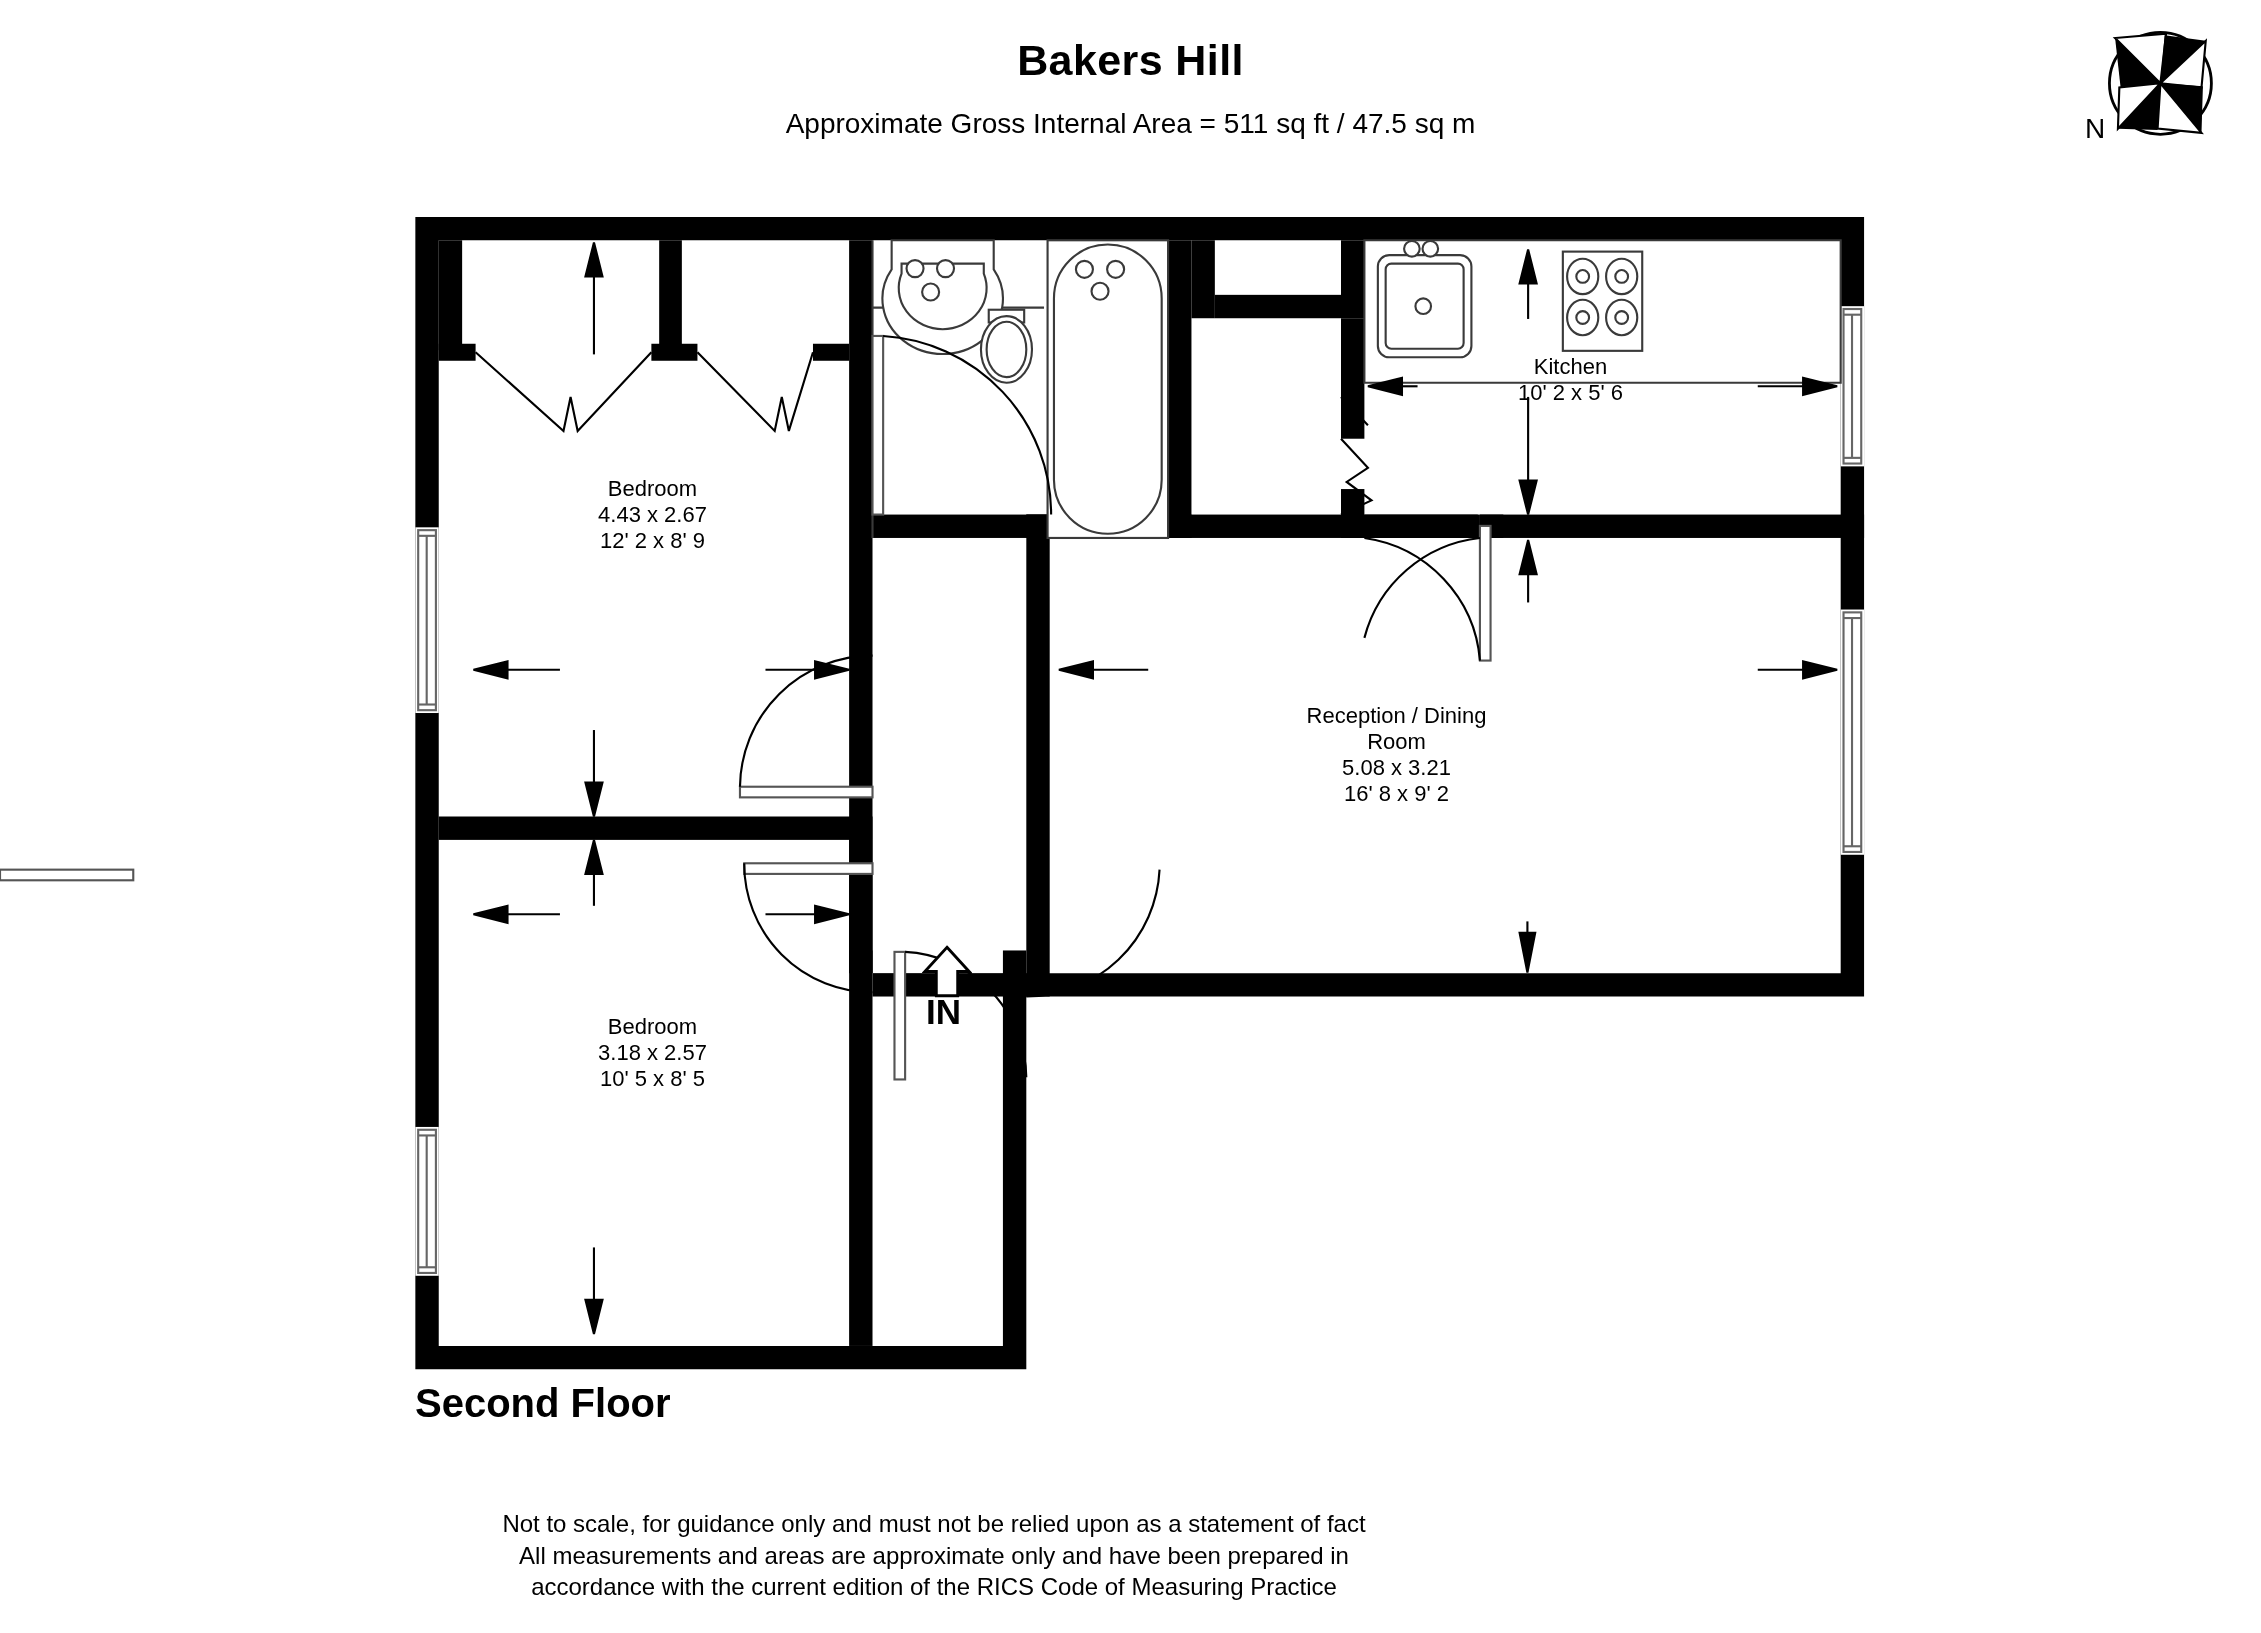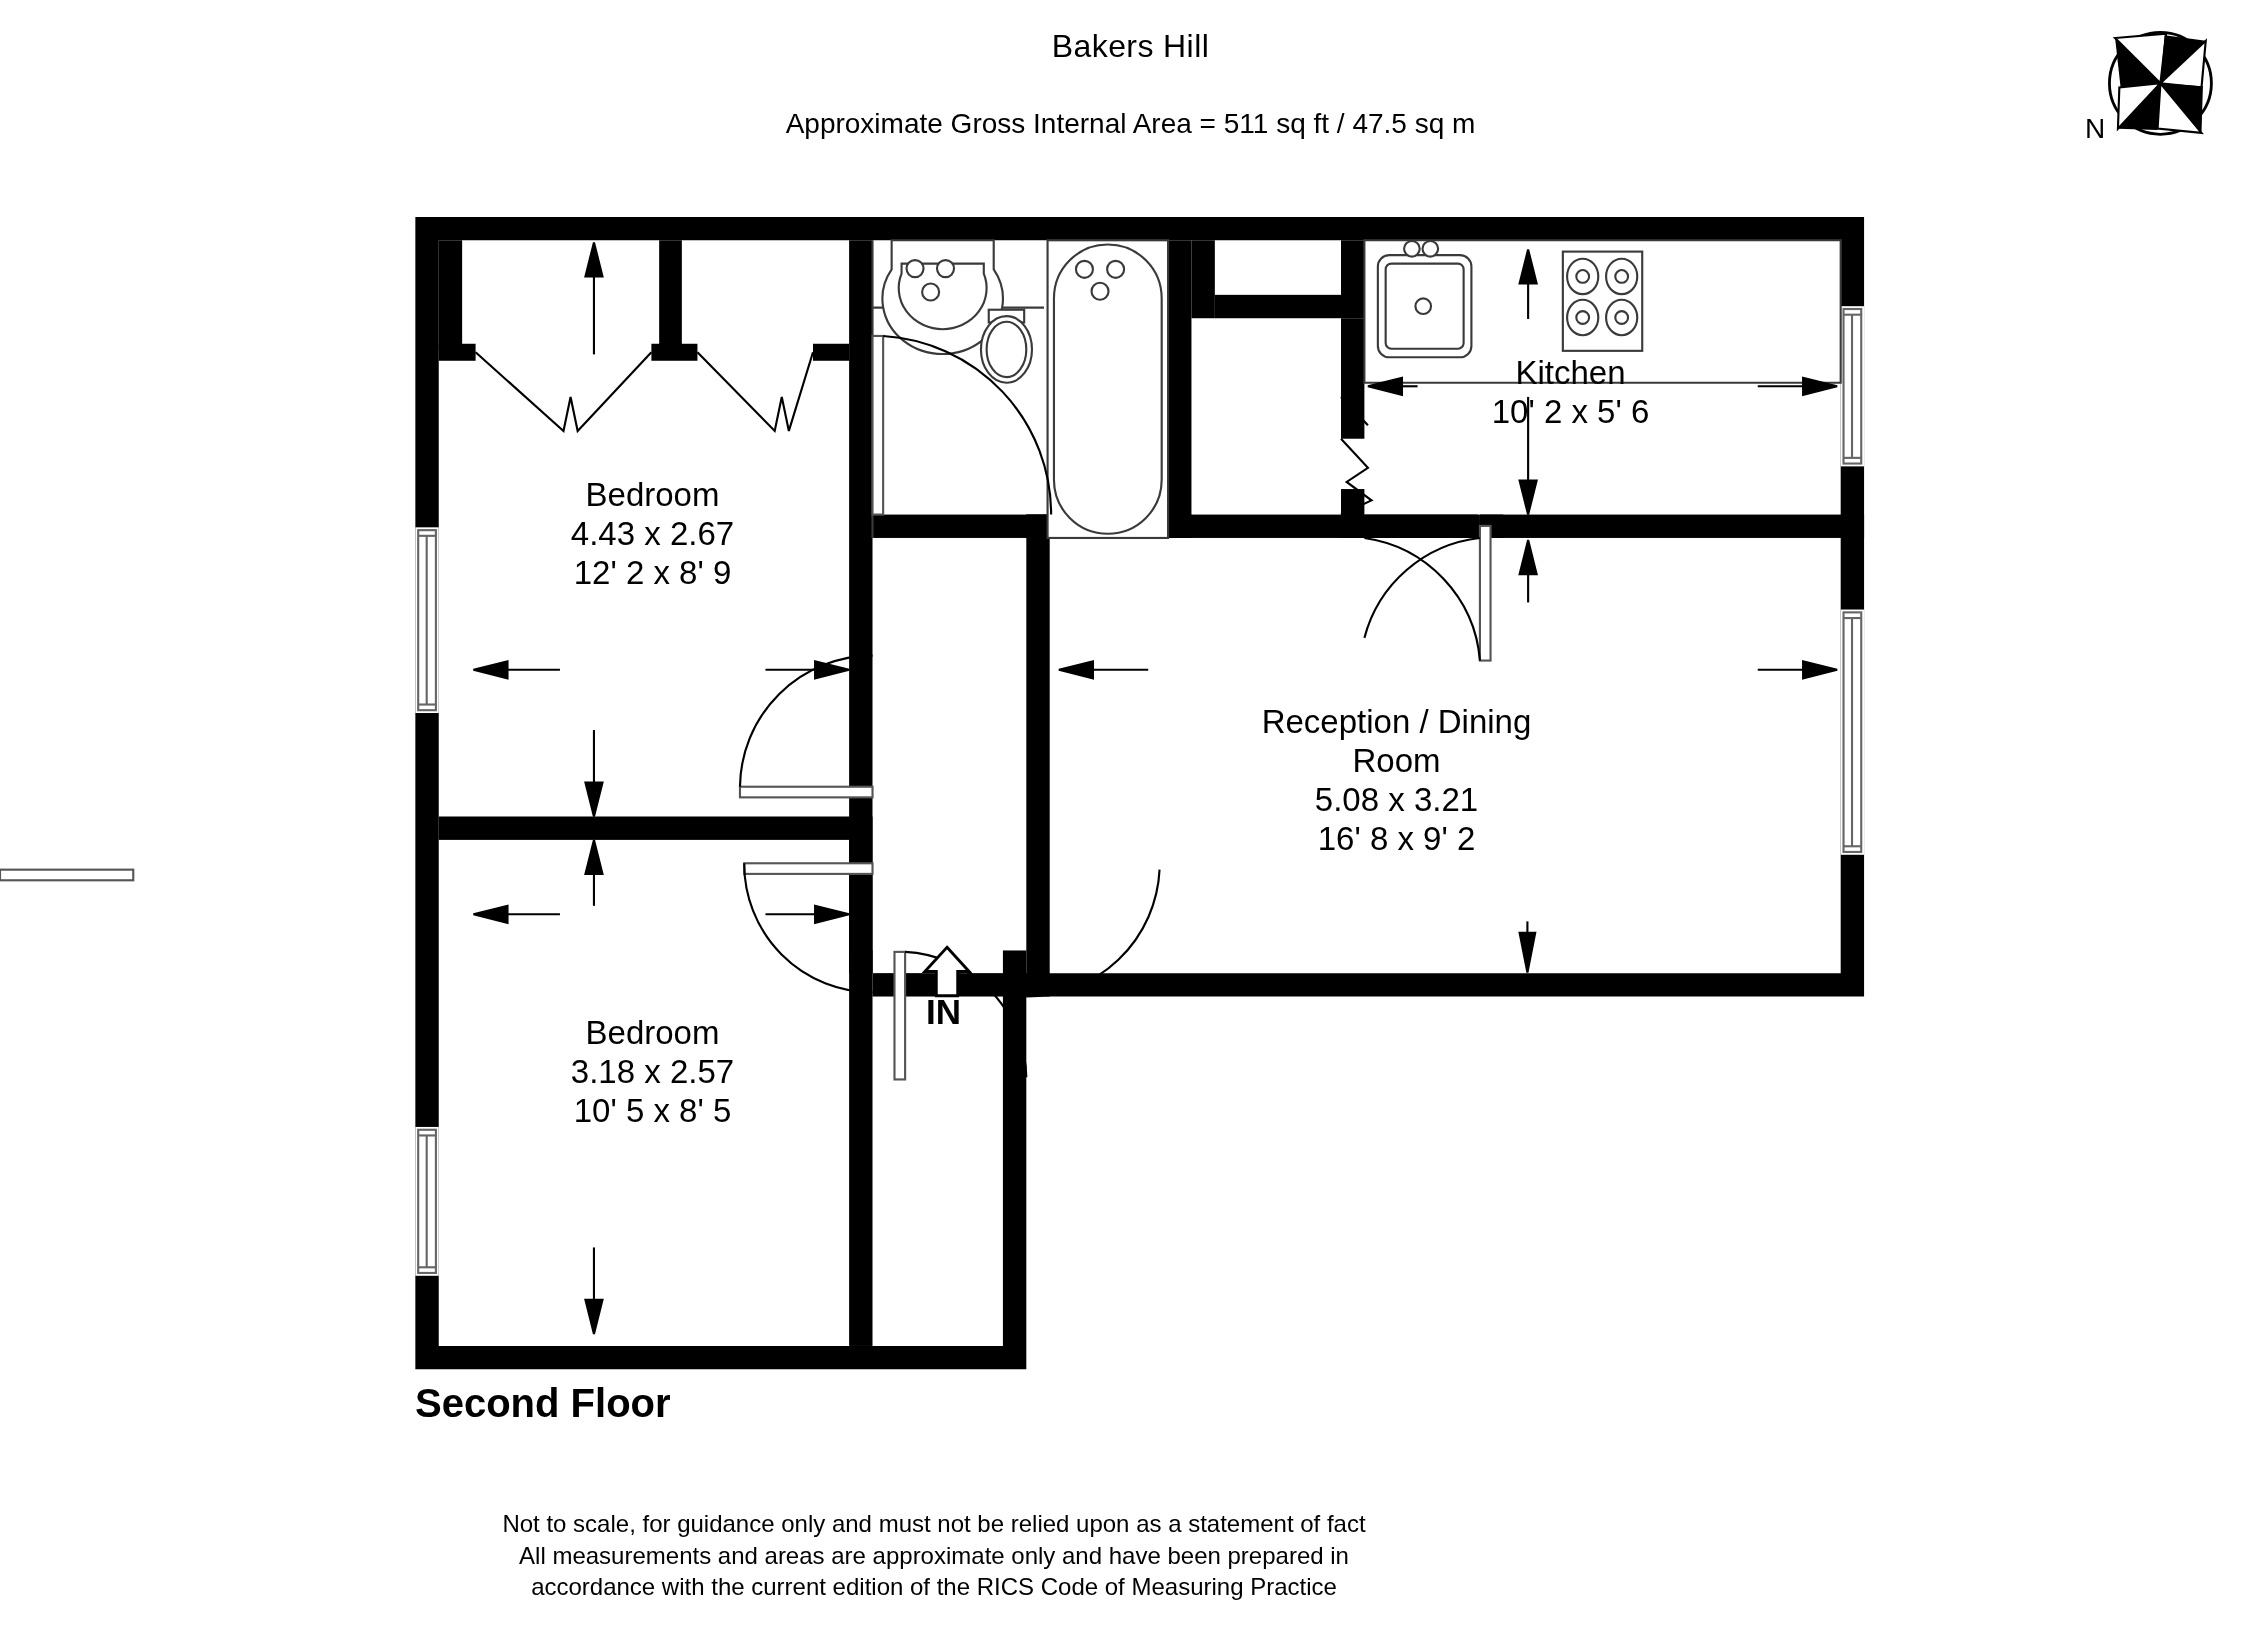--- a/index.html
+++ b/index.html
@@ -7,35 +7,35 @@
   body{
     width:2261px;height:1633px;
     font-family:"Liberation Sans", sans-serif;
     color:#000000;
     overflow:hidden;
     position:relative;
   }
   #page{position:relative;width:2261px;height:1633px;}
 
   .hdr{position:absolute;left:0;width:2261px;text-align:center;}
-  #title{top:28px;font-size:32px;font-weight:normal;letter-spacing:0.4px;}
+  #title{top:36px;font-size:43px;font-weight:bold;letter-spacing:0.4px;}
   #subtitle{top:108px;font-size:28px;font-weight:normal;}
 
   #compass-wrap{position:absolute;left:2095px;top:21px;width:128px;height:131px;}
   #compass-n{position:absolute;left:2085px;top:113px;font-size:28px;}
 
   #floor-label{position:absolute;left:415px;top:1381px;font-size:40px;font-weight:bold;}
 
   #footer{position:absolute;left:0;top:1508px;width:1868px;text-align:center;
           font-size:24px;line-height:1.32;}
   #footer div{white-space:nowrap;}
 
   #plan{position:absolute;left:0;top:0;}
 
-  .rmlabel{position:absolute;text-align:center;font-size:33px;line-height:1.18;white-space:nowrap;}
+  .rmlabel{position:absolute;text-align:center;font-size:22px;line-height:1.18;white-space:nowrap;}
   .rmlabel .nm{display:block;}
   .rmlabel .m{display:block;}
   .rmlabel .f{display:block;}
 
   #in-label{position:absolute;font-size:35px;font-weight:bold;left:926px;top:992px;}
 </style>
 </head>
 <body>
 
 <div id="page">

